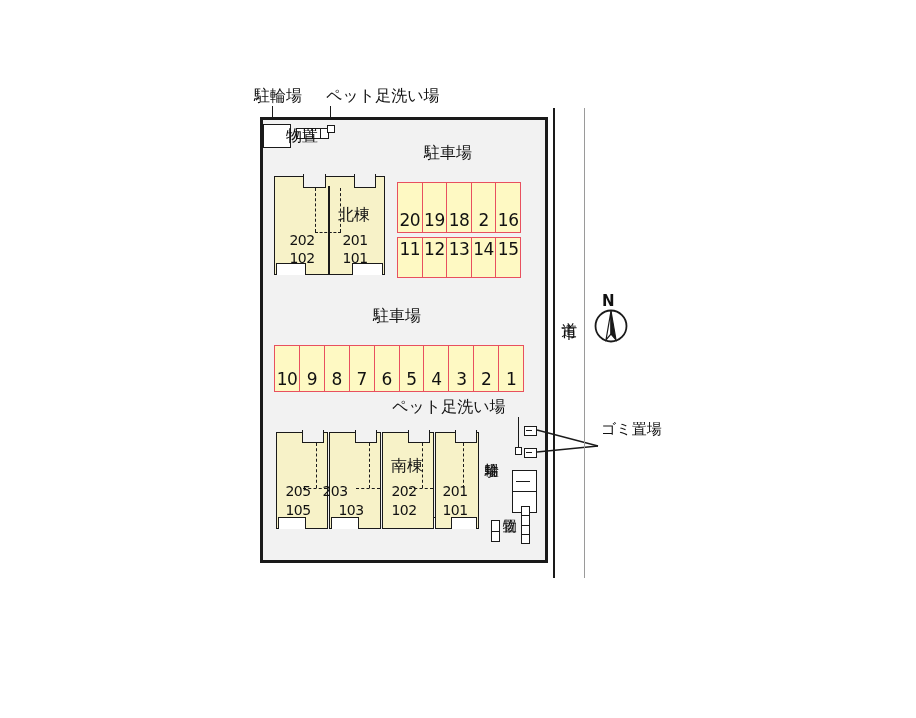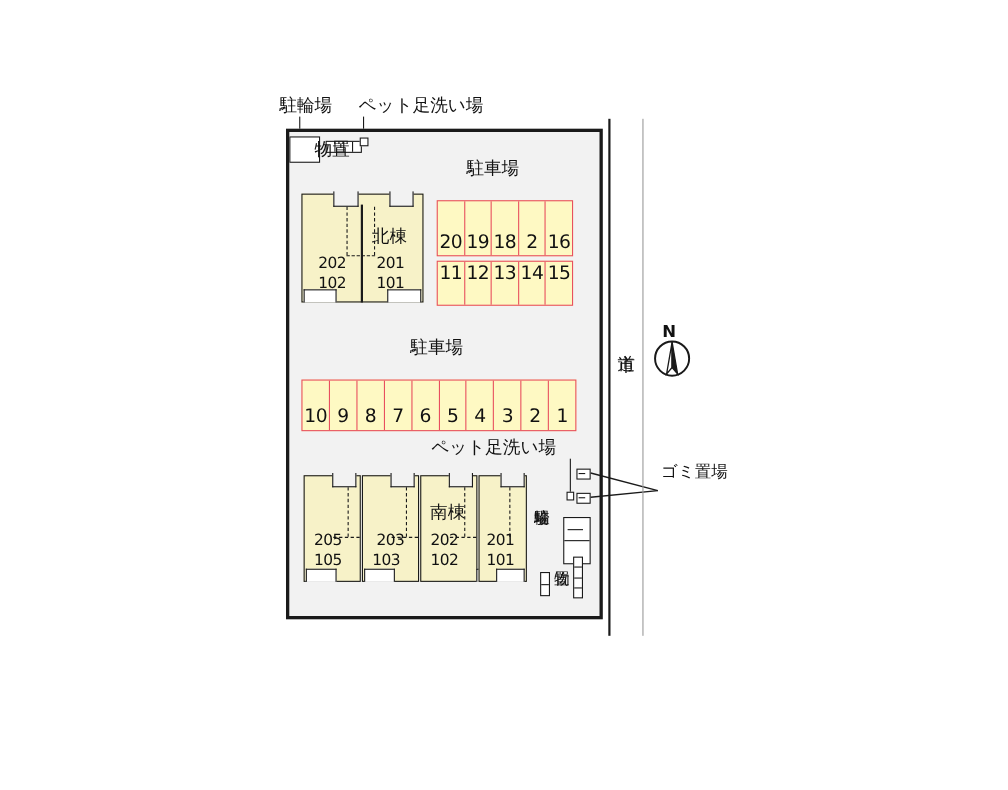--- a/index.html
+++ b/index.html
@@ -157,21 +157,21 @@
   <div class="dashh" style="left:303px;top:488px;width:24px;"></div>
   <div class="balc" style="left:278px;top:517px;width:28px;height:12px;"></div>
   <div class="unitnum" style="left:275px;top:484px;width:46px;">205</div>
   <div class="unitnum" style="left:275px;top:503px;width:46px;">105</div>
 
   <div class="bld" style="left:329px;top:432px;width:52px;height:97px;"></div>
   <div class="notch" style="left:355px;top:430px;width:22px;height:13px;"></div>
   <div class="dash" style="left:369px;top:443px;height:45px;"></div>
   <div class="dashh" style="left:356px;top:488px;width:24px;"></div>
   <div class="balc" style="left:331px;top:517px;width:28px;height:12px;"></div>
-  <div class="unitnum" style="left:332px;top:484px;width:46px;">203</div>
+  <div class="unitnum" style="left:312px;top:484px;width:46px;">203</div>
   <div class="unitnum" style="left:328px;top:503px;width:46px;">103</div>
 
   <div class="bld" style="left:382px;top:432px;width:52px;height:97px;"></div>
   <div class="notch" style="left:408px;top:430px;width:22px;height:13px;"></div>
   <div class="dash" style="left:422px;top:443px;height:45px;"></div>
   <div class="dashh" style="left:409px;top:488px;width:24px;"></div>
   <div class="balc" style="left:433px;top:517px;width:28px;height:12px;"></div>
   <div class="unitnum" style="left:381px;top:484px;width:46px;">202</div>
   <div class="unitnum" style="left:381px;top:503px;width:46px;">102</div>
   <div class="bldname" style="left:391px;top:456px;">南棟</div>

